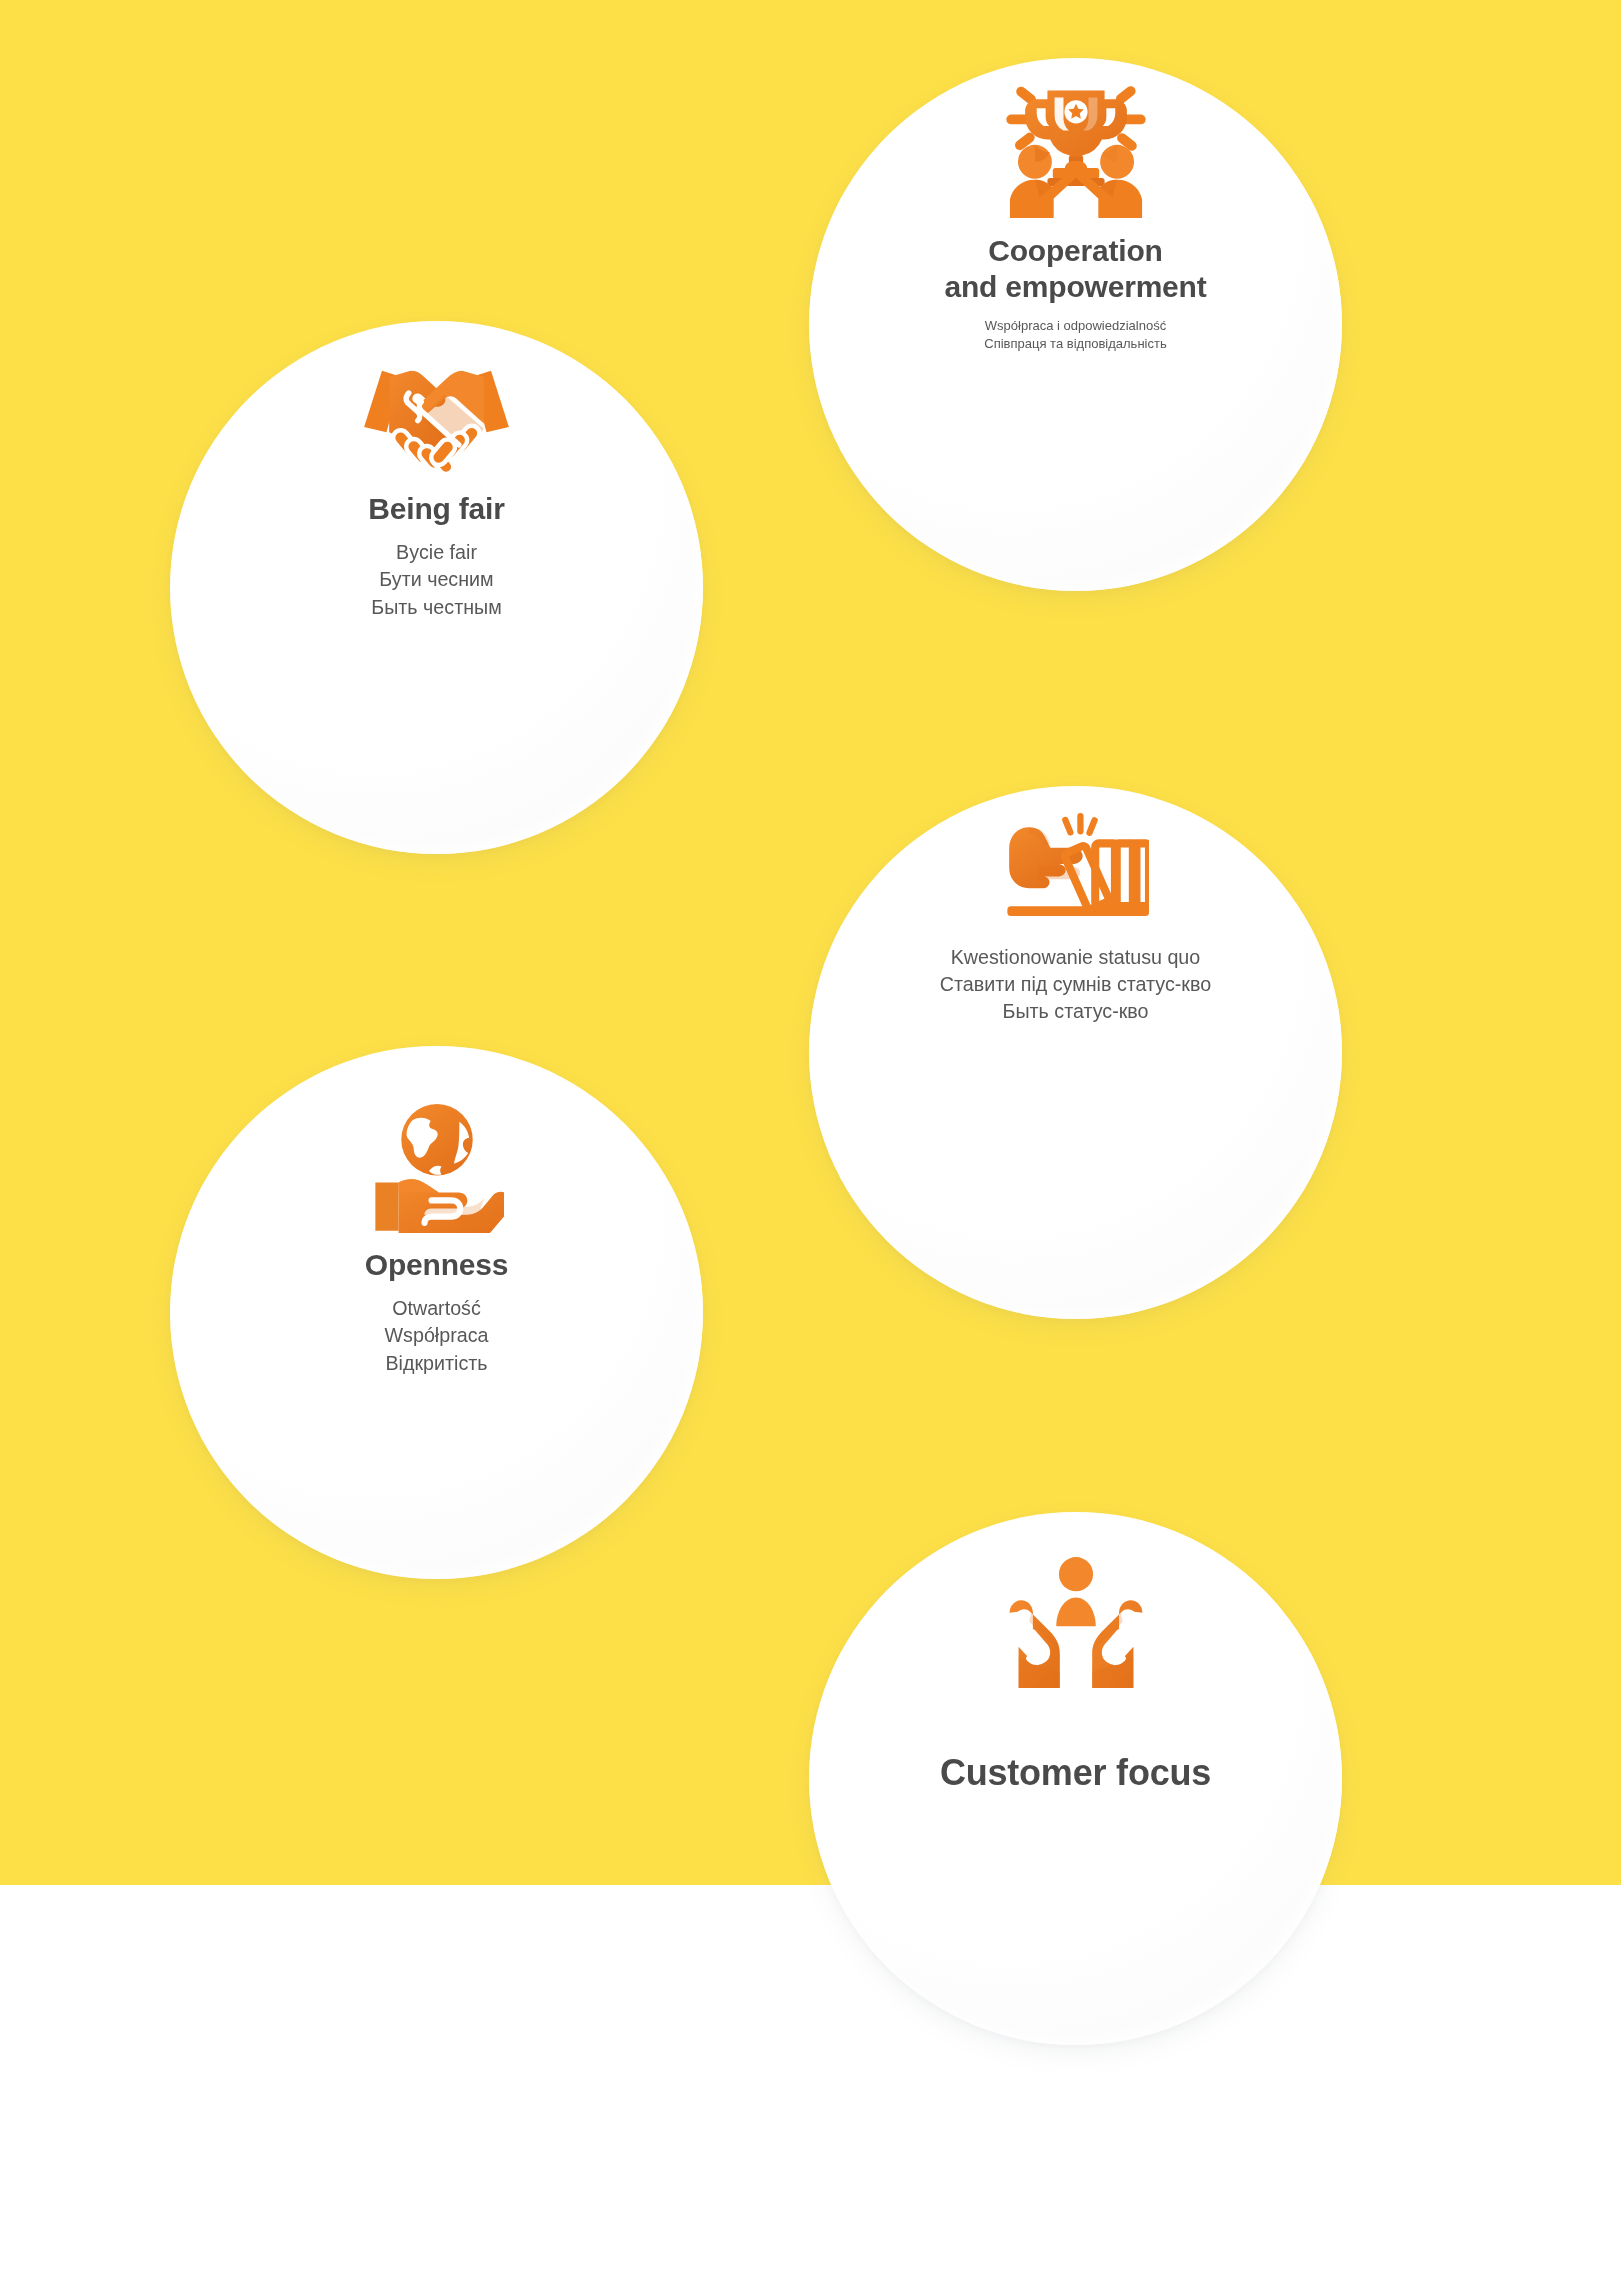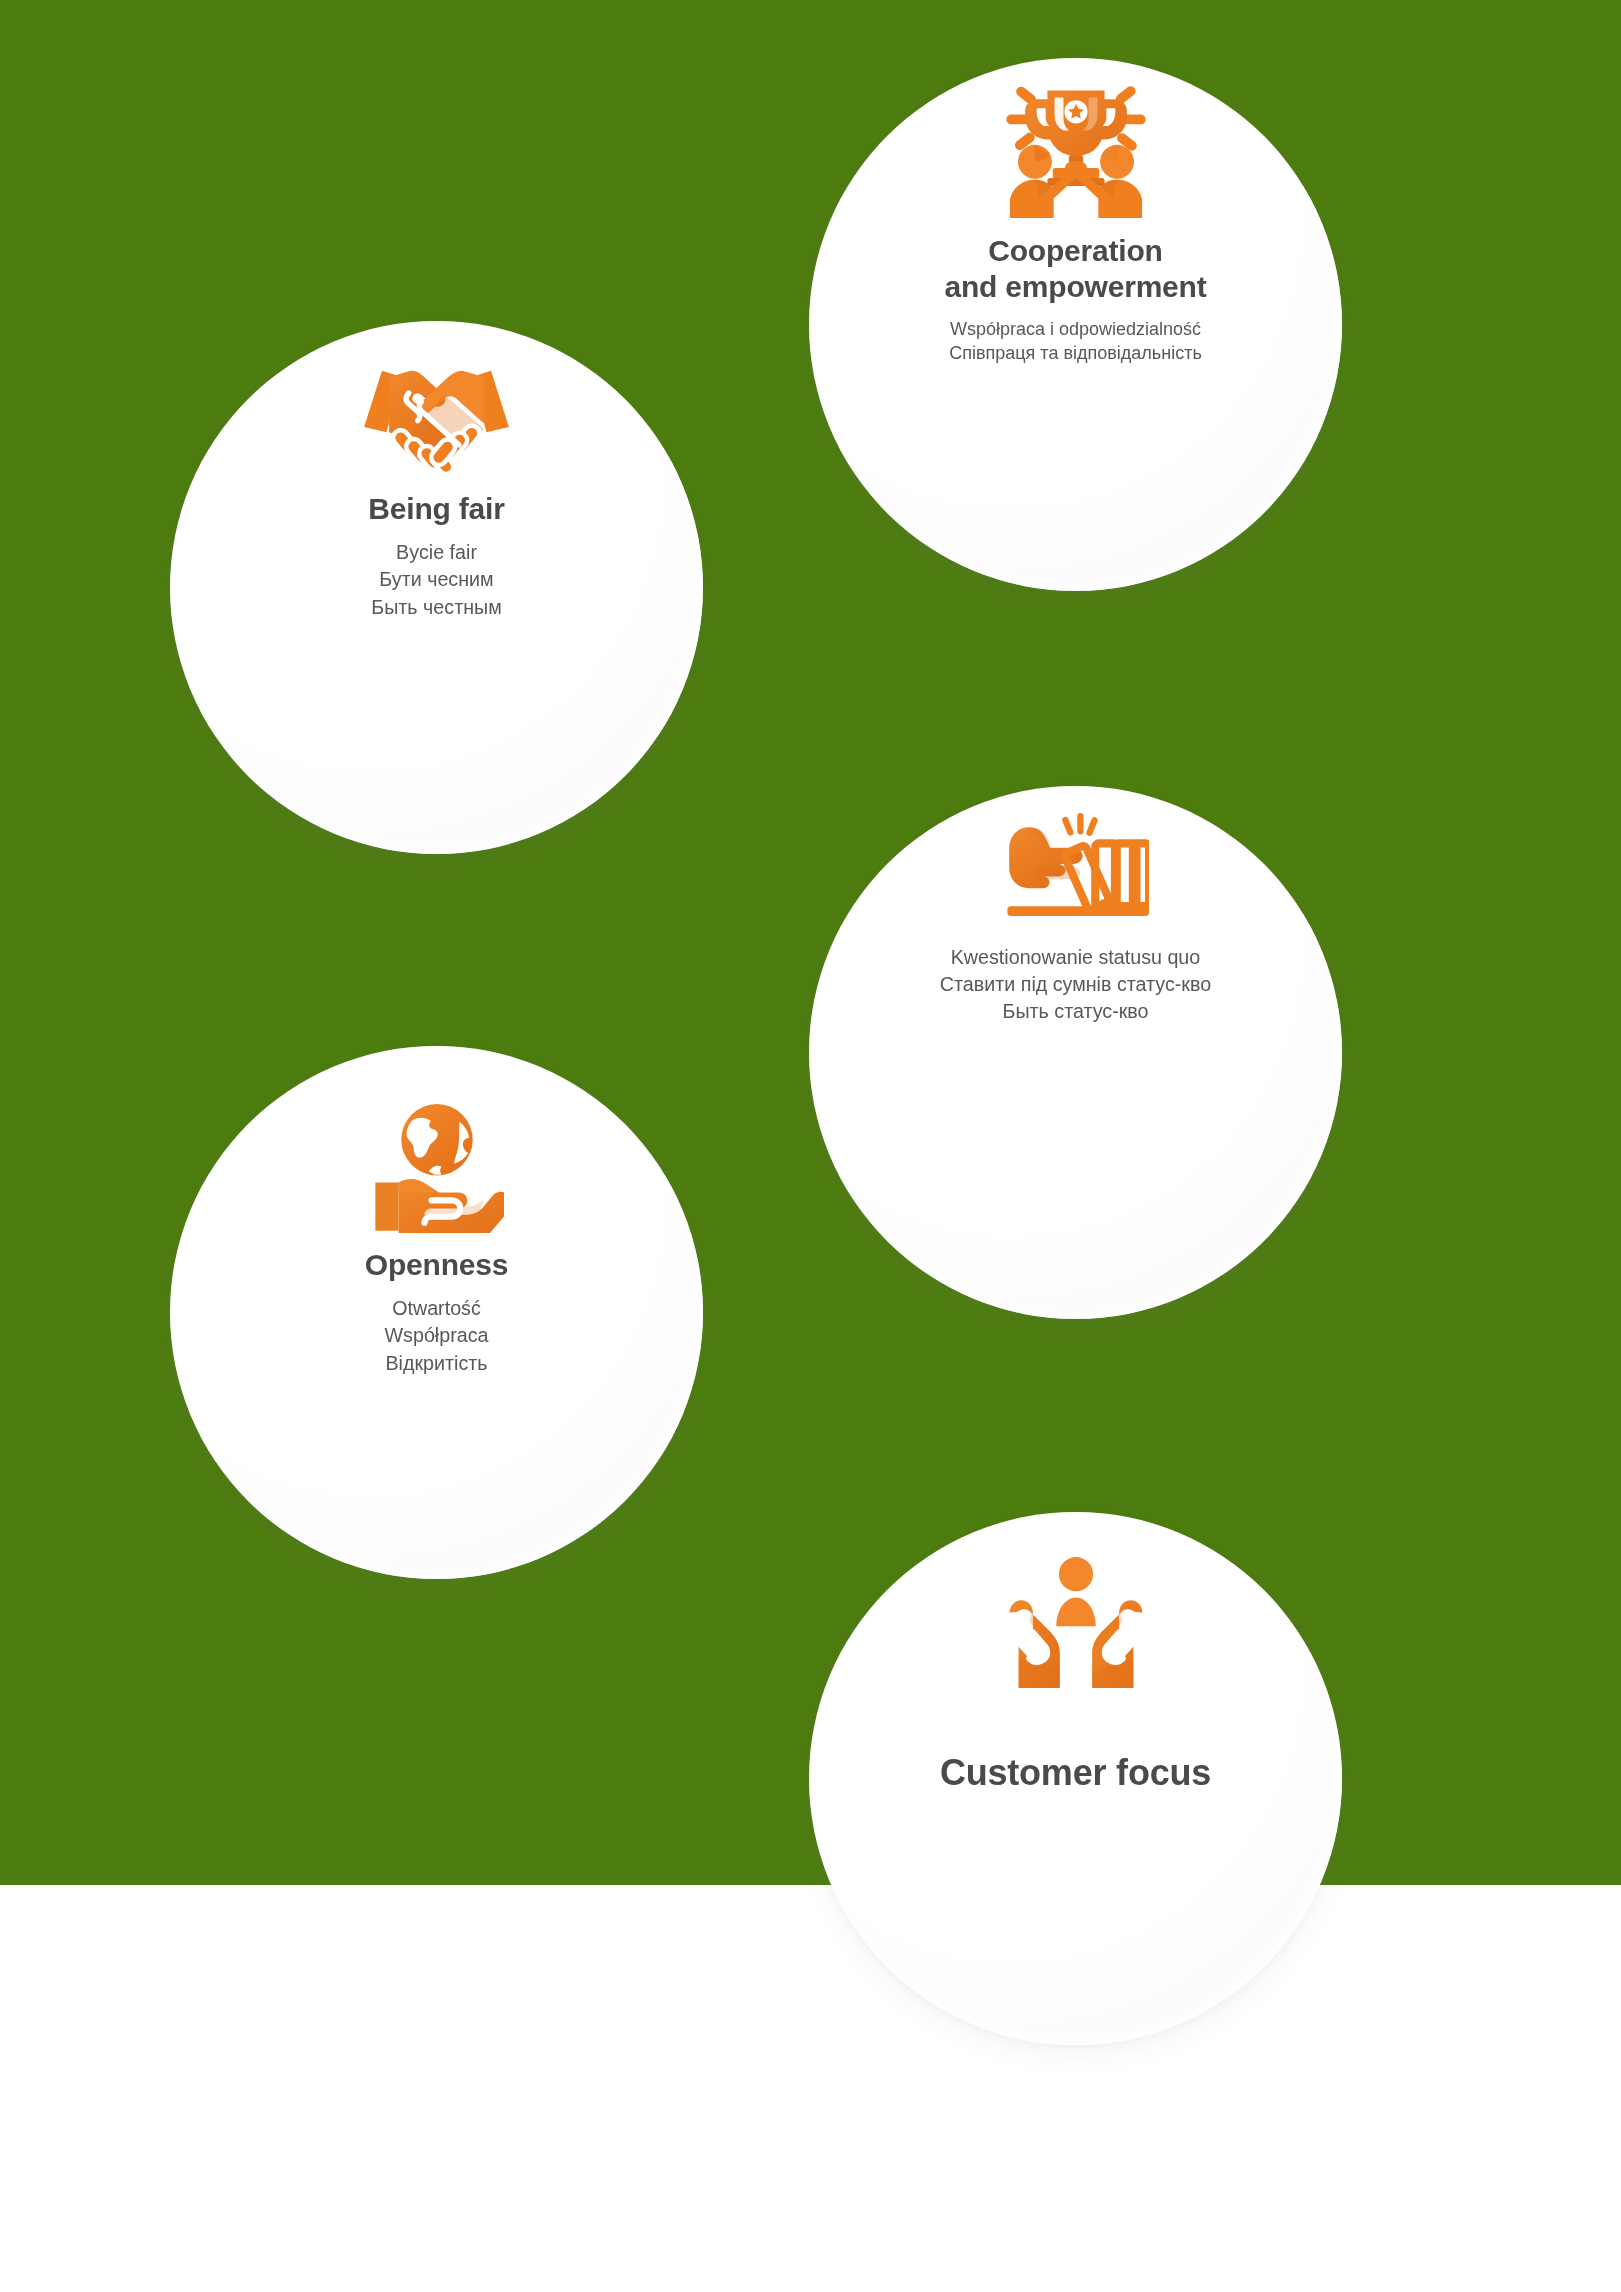--- a/index.html
+++ b/index.html
@@ -8,21 +8,21 @@
     width:1622px; height:2293px;
     background:#ffffff;
     font-family:"Liberation Sans", sans-serif;
     overflow:hidden;
   }
 
   #stage {
     position:relative;
     width:1622px;
     height:1885px;
-    background:#4d7c0f;
+    background:#fde047;
   }
 
   
   .value-circle {
     position:absolute;
     width:533px;
     height:533px;
     border-radius:50%;
     background:
       radial-gradient(circle at 38% 30%, #ffffff 0%, #ffffff 55%, #fbfbfc 78%, #f6f7f8 100%);
@@ -78,21 +78,21 @@
   #card-customer    { left:809px;  top:1512px; }
 
   
   #card-cooperation .value-title { font-size:30px; }
   #card-being-fair  .value-title { font-size:30px; }
   #card-challenging .value-title { font-size:30px; }
   #card-openness    .value-title { font-size:30px; }
   #card-customer    .value-title { font-size:36px;margin-top:48px; }
 
   
-  #card-cooperation .value-subs { font-size:18px; }
+  #card-cooperation .value-subs { font-size:13px; }
   #card-being-fair  .value-subs { font-size:19.7px; }
   #card-challenging .value-subs { font-size:19.7px; }
   #card-openness    .value-subs { font-size:19.7px; }
   #card-customer    .value-subs { font-size:19.7px; }
 
   
   #card-cooperation .circle-inner { justify-content:flex-start; padding-top:27px; }
   #card-being-fair  .circle-inner { justify-content:flex-start; padding-top:47px; }
   #card-challenging .circle-inner { justify-content:flex-start; padding-top:25px; }
   #card-openness    .circle-inner { justify-content:flex-start; padding-top:54px; }

